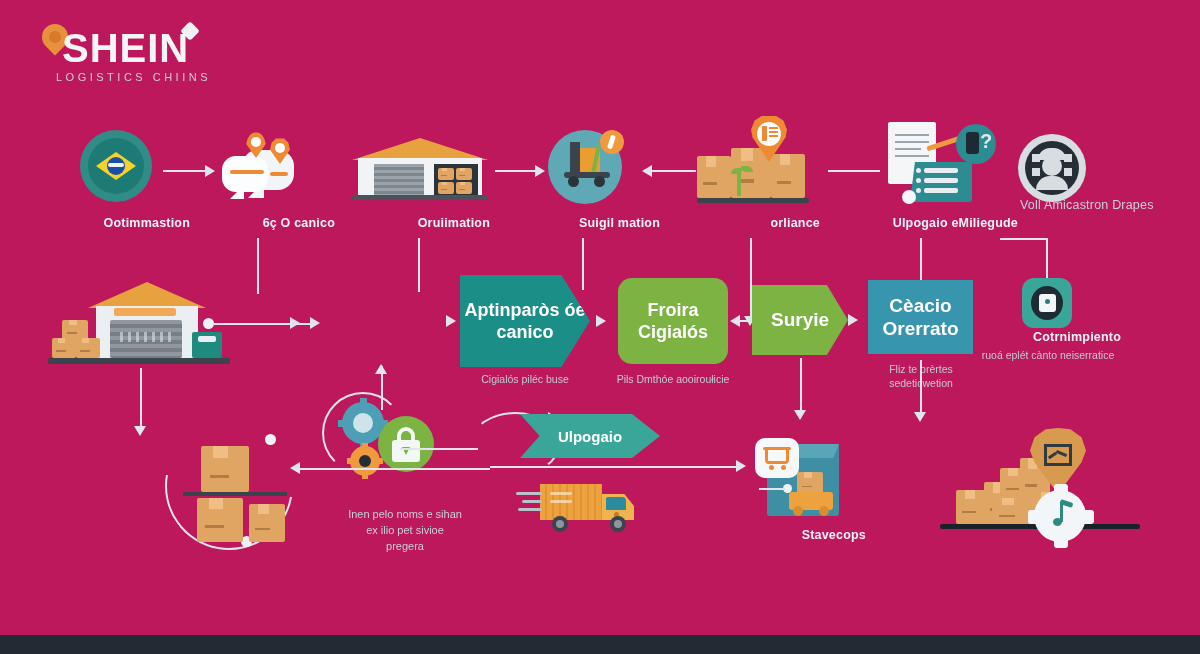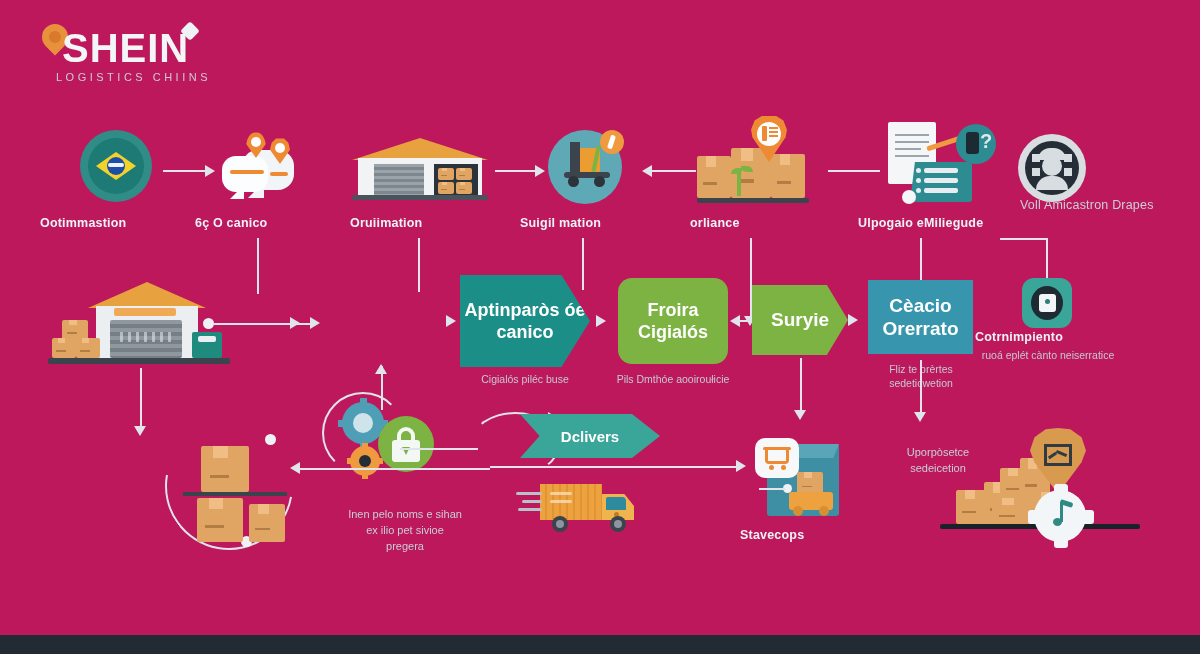--- a/index.html
+++ b/index.html
@@ -16,21 +16,21 @@
             color:#c8ced4;}
   .logo-drop{position:absolute;left:24px;top:10px;width:26px;height:26px;
              background:#e8913c;border-radius:50% 50% 50% 0;transform:rotate(-45deg);}
   .logo-drop:after{content:"";position:absolute;left:7px;top:7px;width:12px;height:12px;
              background:#d9792c;border-radius:50%;}
   .logo-spark{position:absolute;left:165px;top:10px;width:14px;height:14px;
              background:#eef2f5;transform:rotate(45deg);border-radius:3px;}
 
   
   .node-label{position:absolute;color:#eef2f6;font-size:12.5px;font-weight:bold;
-              text-align:left;letter-spacing:.2px;line-height:15px;}
+              text-align:right;letter-spacing:.2px;line-height:15px;}
   .cap{position:absolute;color:#c2cad2;font-size:10.5px;text-align:center;
        line-height:14px;}
   .free-text{position:absolute;color:#c7cfd7;font-size:11px;text-align:center;
        line-height:16px;}
 
   
   .hline{position:absolute;height:2px;background:#dfe5ea;}
   .vline{position:absolute;width:2px;background:#dfe5ea;}
   .arrow-r{position:absolute;width:0;height:0;border-top:6px solid transparent;
            border-bottom:6px solid transparent;border-left:10px solid #dfe5ea;}
@@ -316,21 +316,21 @@
        border-right-color:transparent;border-bottom-color:transparent"></div>
   <div class="ring" style="left:470px;top:412px;width:86px;height:60px;border-color:#dfe5ea;
        border-left-color:transparent;border-bottom-color:transparent"></div>
   <div class="arrow-r" style="left:548px;top:412px"></div>
   <div class="hline" style="left:400px;top:448px;width:78px"></div>
   <div class="hline" style="left:300px;top:468px;width:190px"></div>
   <div class="arrow-l" style="left:290px;top:462px"></div>
 
   <div class="flow chevron" style="left:520px;top:414px;width:140px;height:44px;background:#3aa699;
        font-size:15px">
-    <span>Dclivers</span>
+    <span>Ulpogaio</span>
   </div>
 
   <div class="hline" style="left:490px;top:466px;width:250px"></div>
   <div class="arrow-r" style="left:736px;top:460px"></div>
 
   <div class="abs" style="left:516px;top:478px;width:130px;height:56px">
     <div class="abs" style="left:24px;top:6px;width:62px;height:36px;background:#eea23f;border-radius:2px"></div>
     <div class="abs" style="left:24px;top:6px;width:62px;height:36px;
          background:repeating-linear-gradient(90deg,#eea23f 0 5px,#e09533 5px 7px)"></div>
     <div class="abs" style="left:86px;top:16px;width:32px;height:26px;background:#f0b44e;
@@ -360,21 +360,20 @@
     <div class="circ" style="left:26px;top:27px;width:5px;height:5px;background:#ee8a33"></div>
     <div class="box3d" style="left:42px;top:34px;width:26px;height:22px"></div>
     <div class="abs" style="left:34px;top:54px;width:44px;height:18px;background:#eea23f;border-radius:3px"></div>
     <div class="circ" style="left:38px;top:68px;width:10px;height:10px;background:#d98e2f"></div>
     <div class="circ" style="left:64px;top:68px;width:10px;height:10px;background:#d98e2f"></div>
     <div class="dot" style="left:28px;top:46px;width:9px;height:9px"></div>
     <div class="hline" style="left:4px;top:50px;width:26px"></div>
   </div>
   <div class="node-label" style="left:740px;top:528px;width:126px">Stavecops</div>
 
-  <div class="free-text" style="left:878px;top:444px;width:120px">Uporpòsetce<br>sedeicetion</div>
 
   <div class="abs" style="left:940px;top:440px;width:200px;height:100px">
     <div class="box3d" style="left:16px;top:50px;width:34px;height:34px"></div>
     <div class="box3d" style="left:44px;top:42px;width:36px;height:42px"></div>
     <div class="box3d" style="left:60px;top:28px;width:32px;height:32px"></div>
     <div class="box3d" style="left:80px;top:18px;width:30px;height:42px"></div>
     <div class="box3d" style="left:52px;top:58px;width:40px;height:28px"></div>
     <div class="box3d" style="left:92px;top:52px;width:36px;height:32px"></div>
     <div class="abs" style="left:0;top:84px;width:200px;height:5px;background:#1a2229;border-radius:2px"></div>
   </div>

